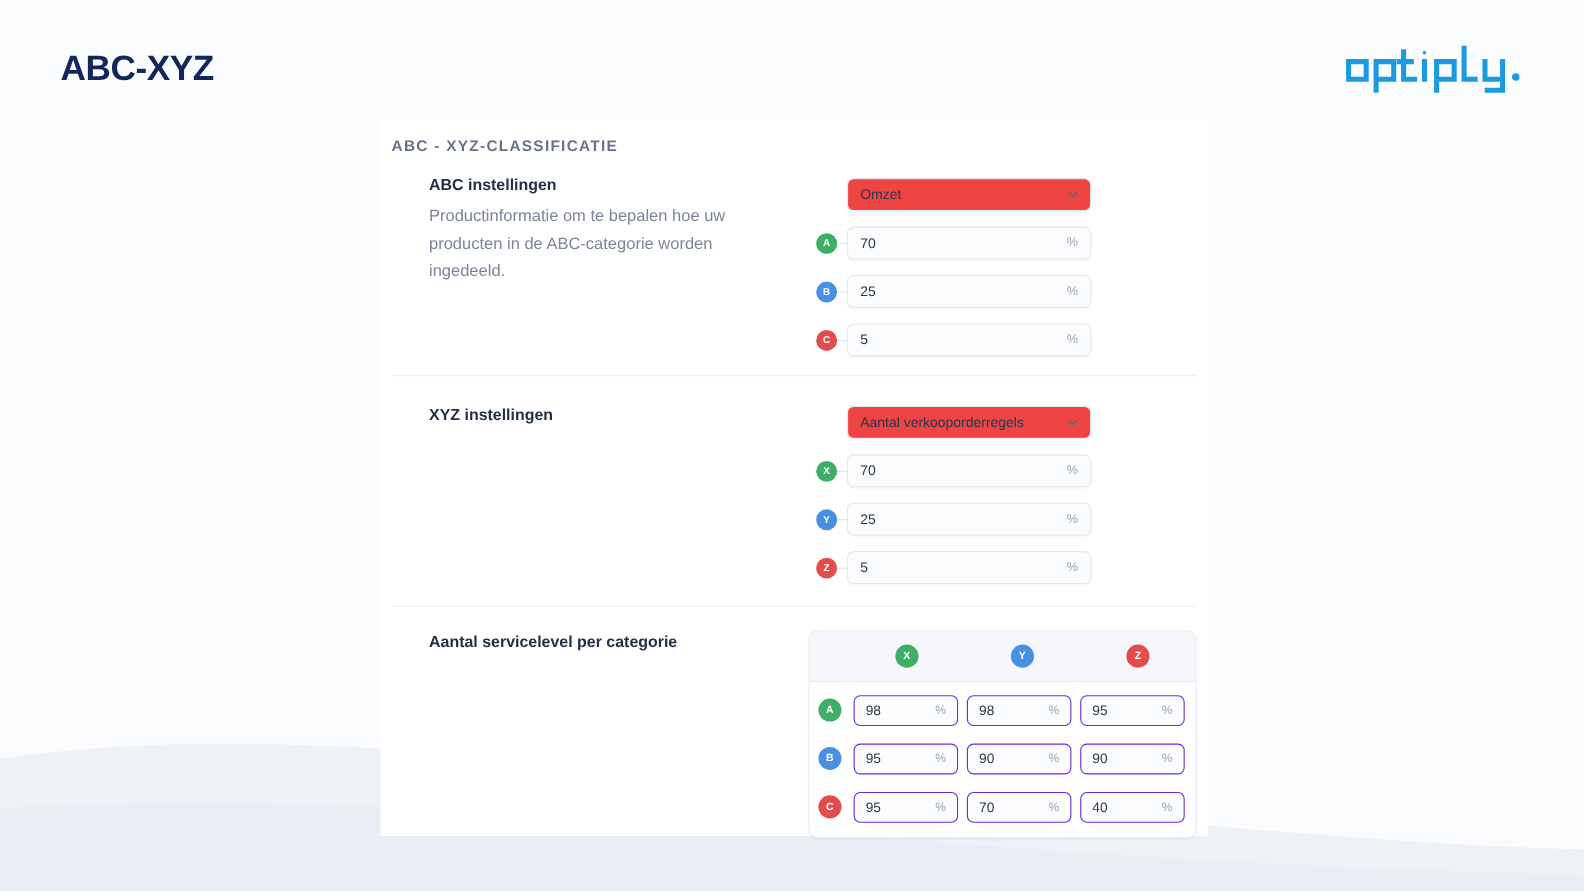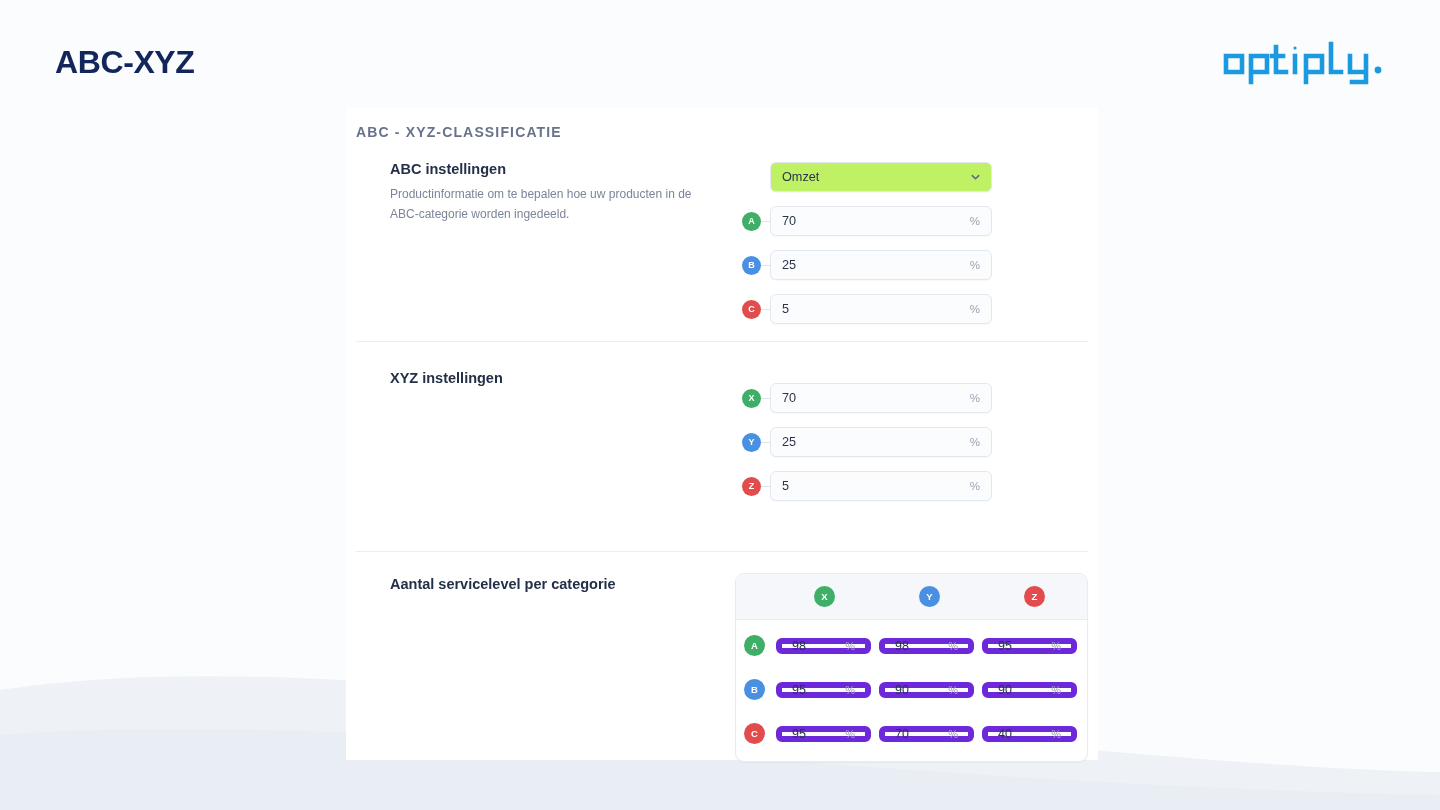--- a/index.html
+++ b/index.html
@@ -49,31 +49,31 @@
   }
 
   .block { position: relative; }
 
   .block-left { position: absolute; left: 20px; width: 350px; margin-left: 24px; }
   .block-title {
     font-size: 14.5px; font-weight: bold; color: #242f48;
     margin-bottom: 8px;
   }
   .block-desc {
-    font-size: 12px; line-height: 1.65; color: #7b8499;
+    font-size: 15px; line-height: 1.65; color: #7b8499;
     max-width: 330px;
   }
 
   .block-right { position: absolute; left: 424px; width: 320px; }
 
   
   .select-box {
     position: relative;
     width: 222px; height: 30px;
-    background: #bef264;
+    background: #ef4444;
     border: 1px solid #e3e8ef;
     border-radius: 6px;
     display: flex; align-items: center;
     padding: 0 28px 0 11px;
     font-size: 12.7px; color: #2b3448;
     box-shadow: 0 1px 1px rgba(24,39,75,0.03);
   }
   .select-box .chev {
     position: absolute; right: 10px; top: 50%;
     transform: translateY(-50%);
@@ -158,23 +158,23 @@
   }
   .matrix-row .rowbadge .badge {
     width: 21px; height: 21px; flex: 0 0 21px; font-size: 9.5px;
   }
   .matrix-cell {
     flex: 1; padding-right: 8px;
   }
   .matrix-cell:last-child { padding-right: 0; }
   .mini-input {
     position: relative;
-    height: 16px;
+    height: 28px;
     background: #fbfcfd;
-    border: 6px solid #6d28d9;
+    border: 1px solid #6d28d9;
     border-radius: 6px;
     display: flex; align-items: center;
     padding: 0 10px;
     font-size: 12.5px; color: #2b3448;
   }
   .mini-input .pct-sign {
     position: absolute; right: 10px; top: 50%;
     transform: translateY(-50%);
     font-size: 11px; color: #9aa3b4;
   }
@@ -267,20 +267,28 @@
   </div>
 
   <div class="divider" style="top:233px;"></div>
 
   <div class="block">
     <div class="block-left" style="top:262px;">
       <div class="block-title">XYZ instellingen</div>
     </div>
 
     <div class="block-right" style="top:261px;">
+      <div class="select-box">
+        <span>Aantal verkooporderregels</span>
+        <span class="chev">
+          <svg viewBox="0 0 12 12" width="11" height="11">
+              <path d="M2.5 4.5 L6 8 L9.5 4.5" fill="none" stroke="currentColor" stroke-width="1.6" stroke-linecap="round" stroke-linejoin="round"></path>
+            </svg>
+        </span>
+      </div>
 
       <div class="input-row" style="margin-top:14px; margin-left:-28px;">
         <span class="badge g">X</span>
         <span class="connector"></span>
         <span class="pct-input">
           <span>70</span>
           <span class="pct-sign">%</span>
         </span>
       </div>
 

